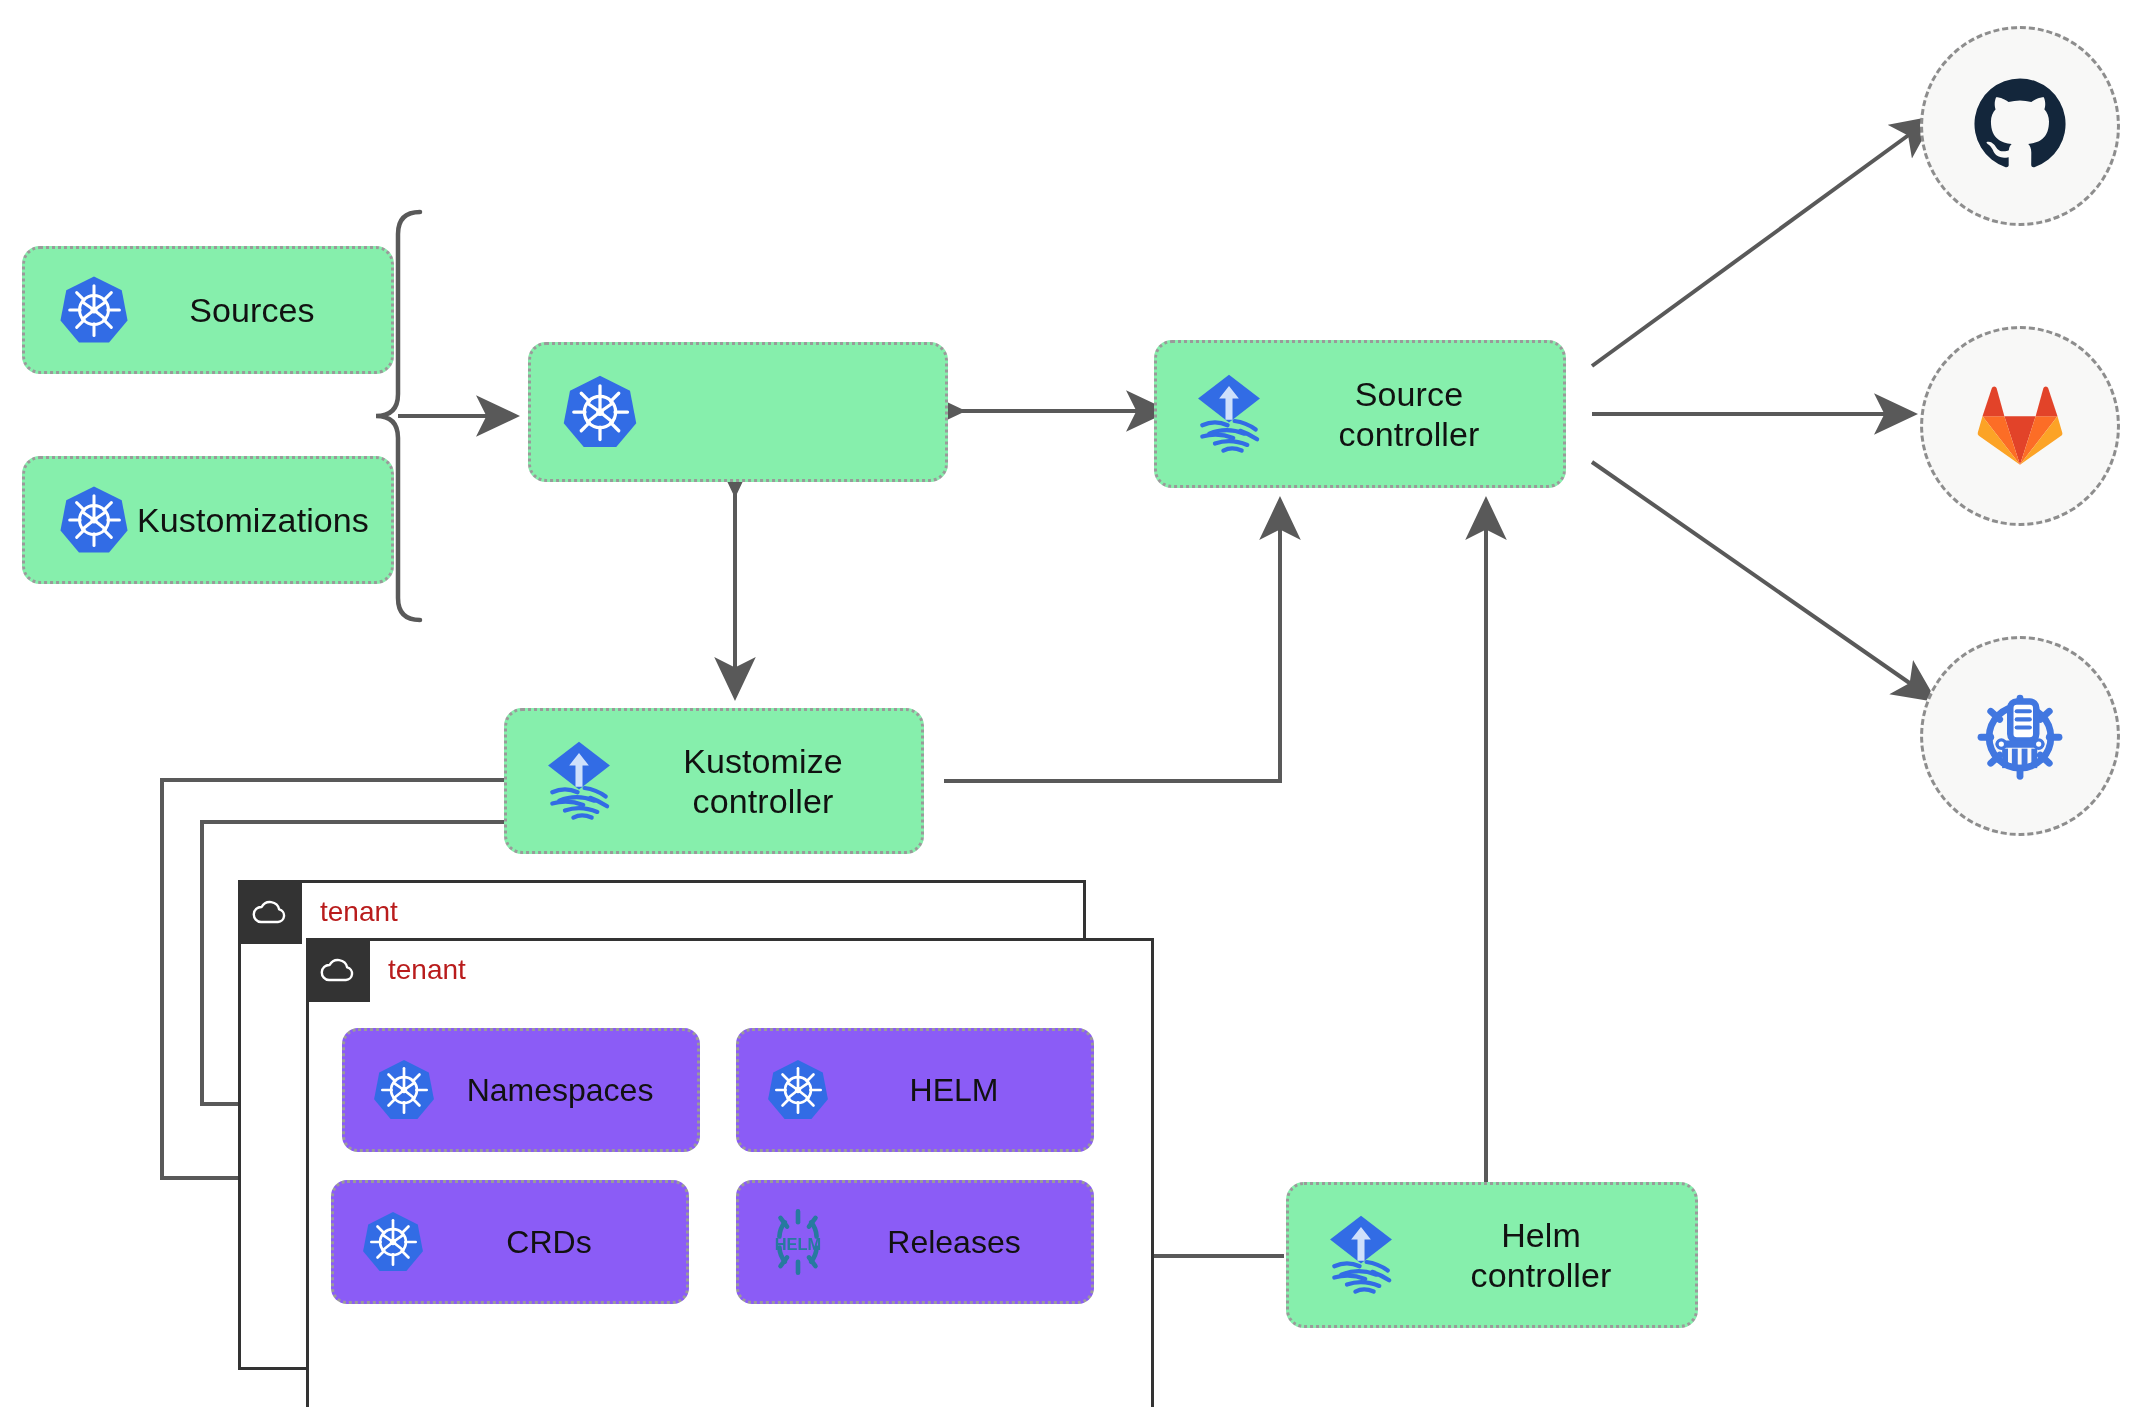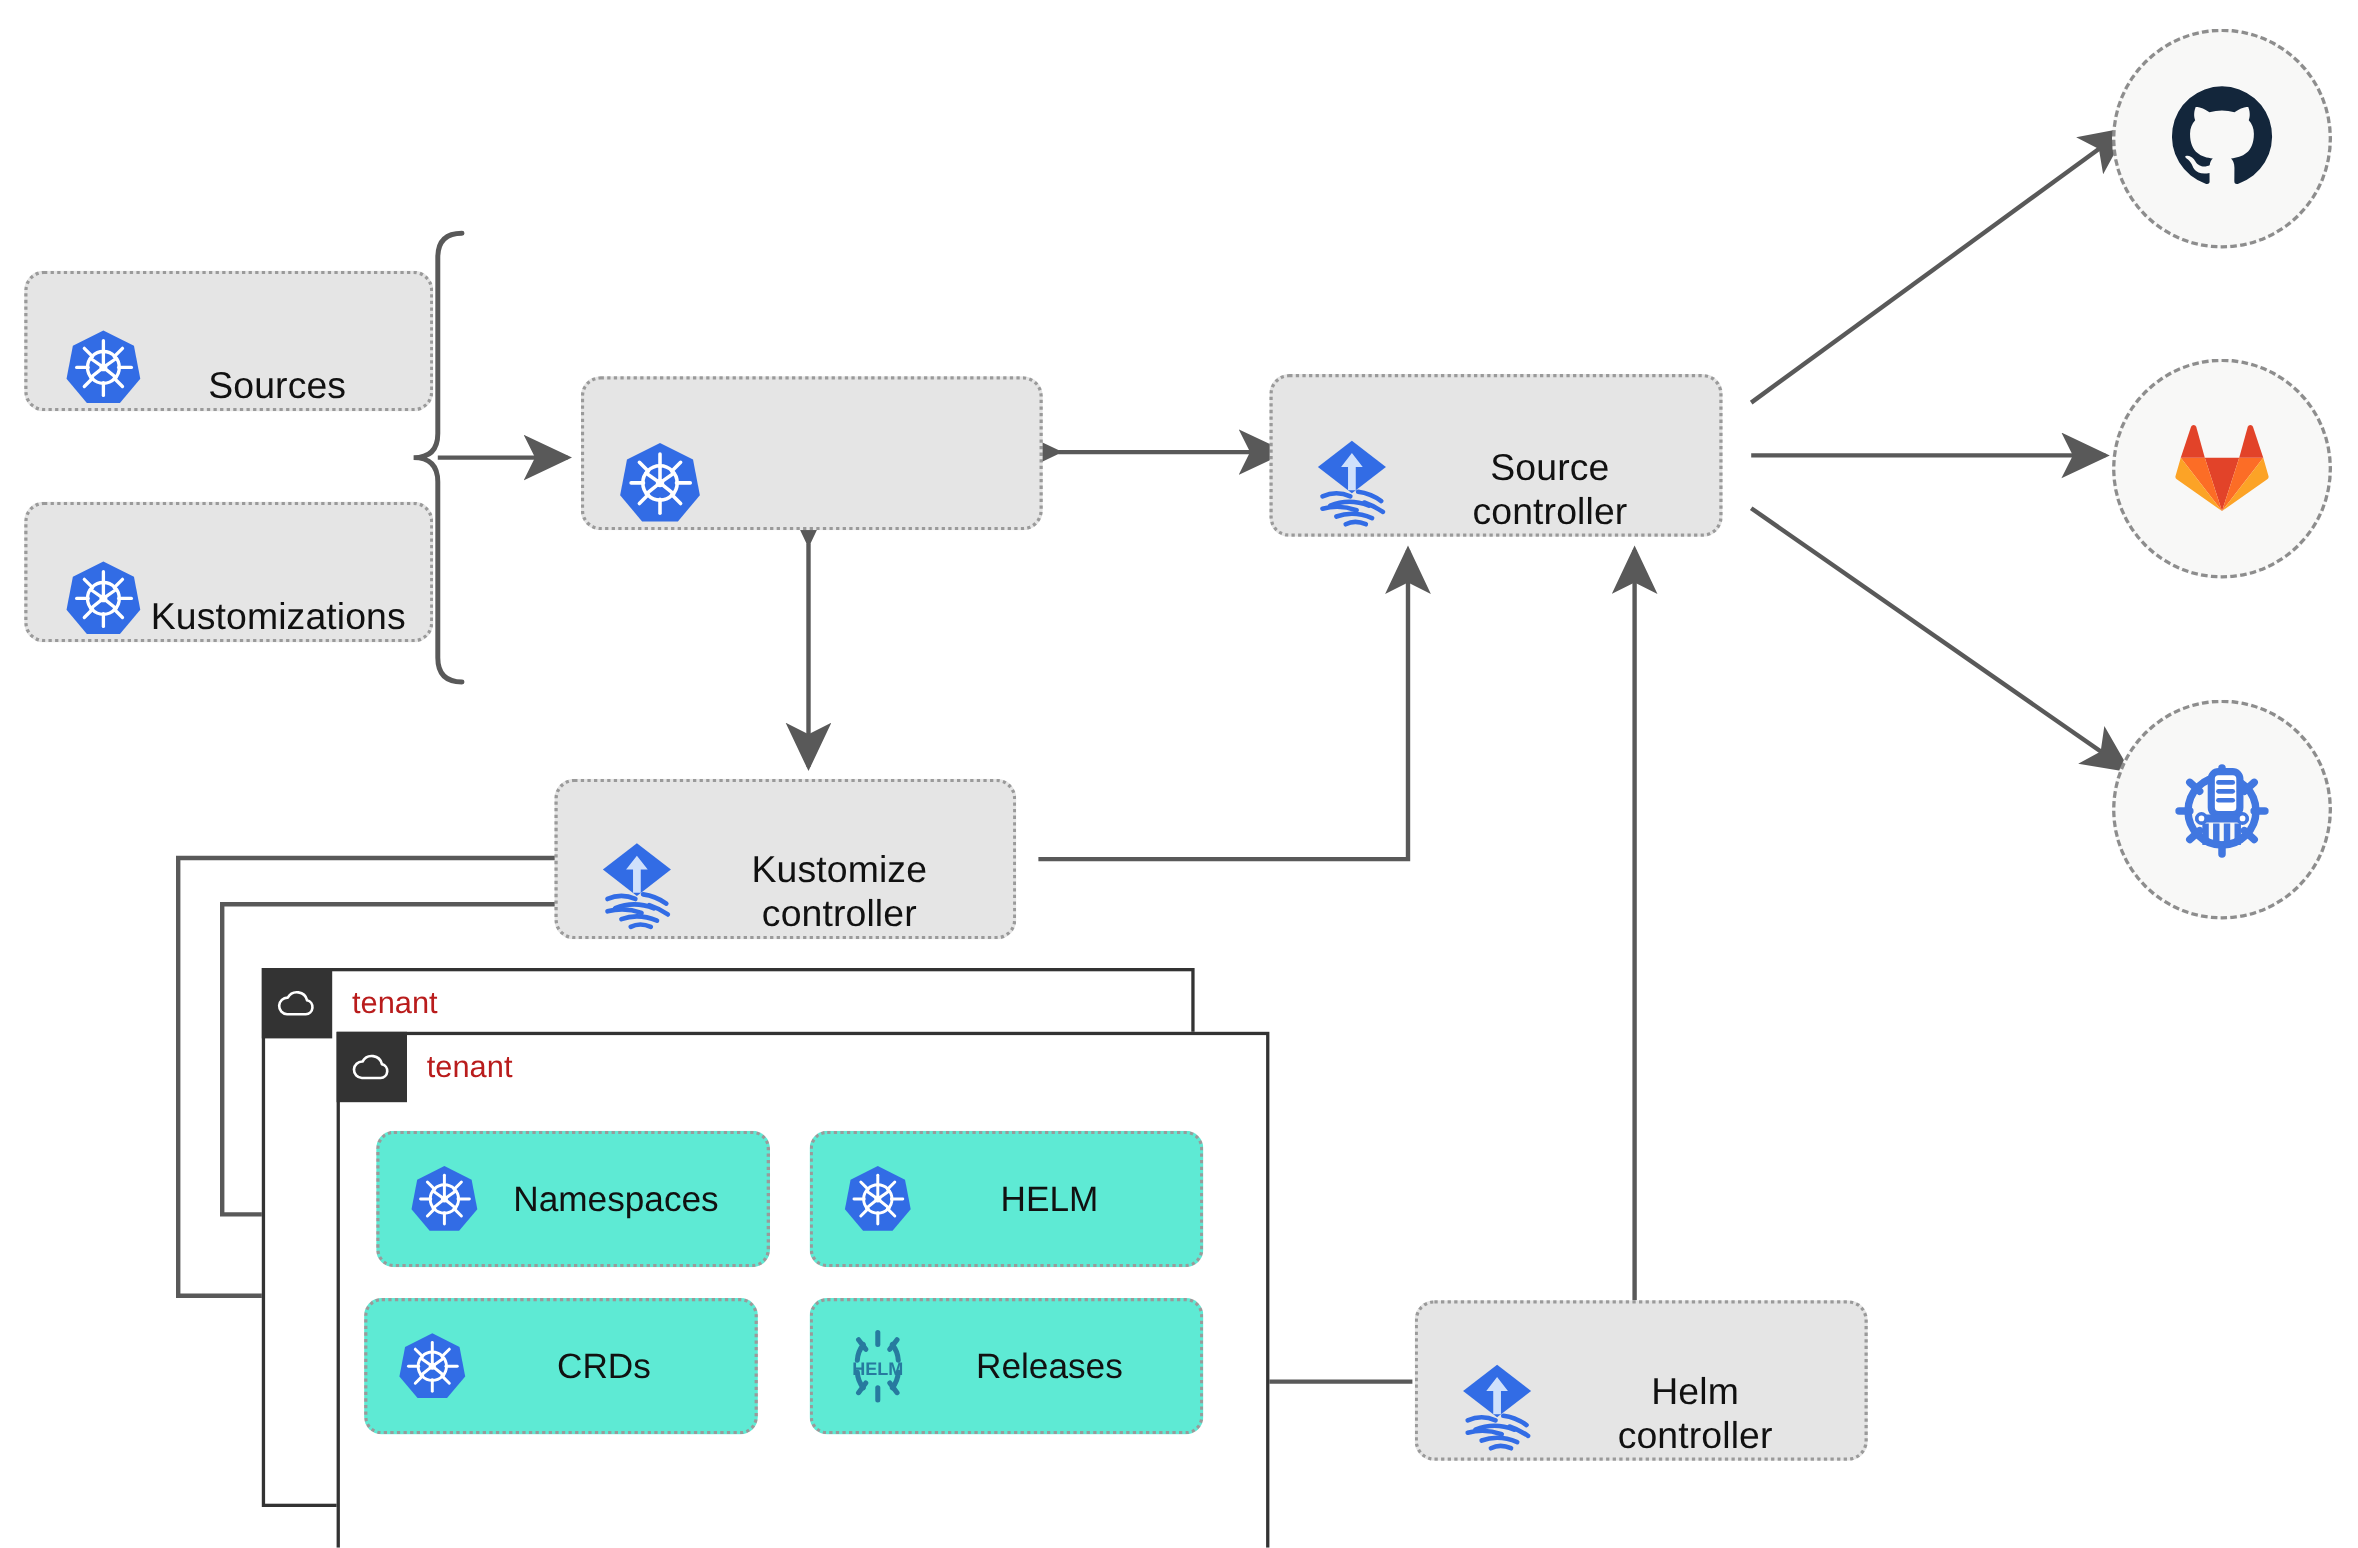--- a/index.html
+++ b/index.html
@@ -5,25 +5,25 @@
 <style>
   html,body{margin:0;padding:0;background:#ffffff;}
   body{font-family:"Liberation Sans","DejaVu Sans",sans-serif;}
   #stage{position:relative;width:2144px;height:1407px;background:#fff;overflow:hidden;}
   svg#wires{position:absolute;left:0;top:0;width:2144px;height:1407px;pointer-events:none;}
 
   
   .node{
     position:absolute;
     box-sizing:border-box;
-    background:#e5e5e5;
+    background:#86efac;
     border:3px dotted #9a9a9a;
     border-radius:18px;
     display:flex;
-    align-items:flex-end;
+    align-items:center;
     z-index:3;
   }
   .node .ico{flex:0 0 auto;display:flex;align-items:center;justify-content:center;}
   .node .lbl{
     flex:1 1 auto;
     text-align:center;
     color:#111;
     line-height:1.18;
     white-space:pre-line;
     letter-spacing:.1px;
@@ -65,21 +65,21 @@
     font-size:28px;color:#b91c1c;margin-left:18px;
   }
   .t-back {left:238px; top:880px;  width:848px; height:490px;}
   .t-front{left:306px; top:938px;  width:848px; height:490px;}
   .t-front{z-index:4;}
 
   
   .res{
     position:absolute;
     box-sizing:border-box;
-    background:#5eead4;
+    background:#8b5cf6;
     border:3px dotted #9a9a9a;
     border-radius:16px;
     display:flex;align-items:center;
     z-index:5;
   }
   .res .ico{flex:0 0 auto;width:74px;margin-left:22px;display:flex;align-items:center;justify-content:center;}
   .res .lbl{flex:1 1 auto;text-align:center;font-size:32px;color:#111;padding-right:18px;}
   .r-ns  {left:342px; top:1028px; width:358px; height:124px;}
   .r-rbac{left:736px; top:1028px; width:358px; height:124px;}
   .r-crd {left:331px; top:1180px; width:358px; height:124px;}

